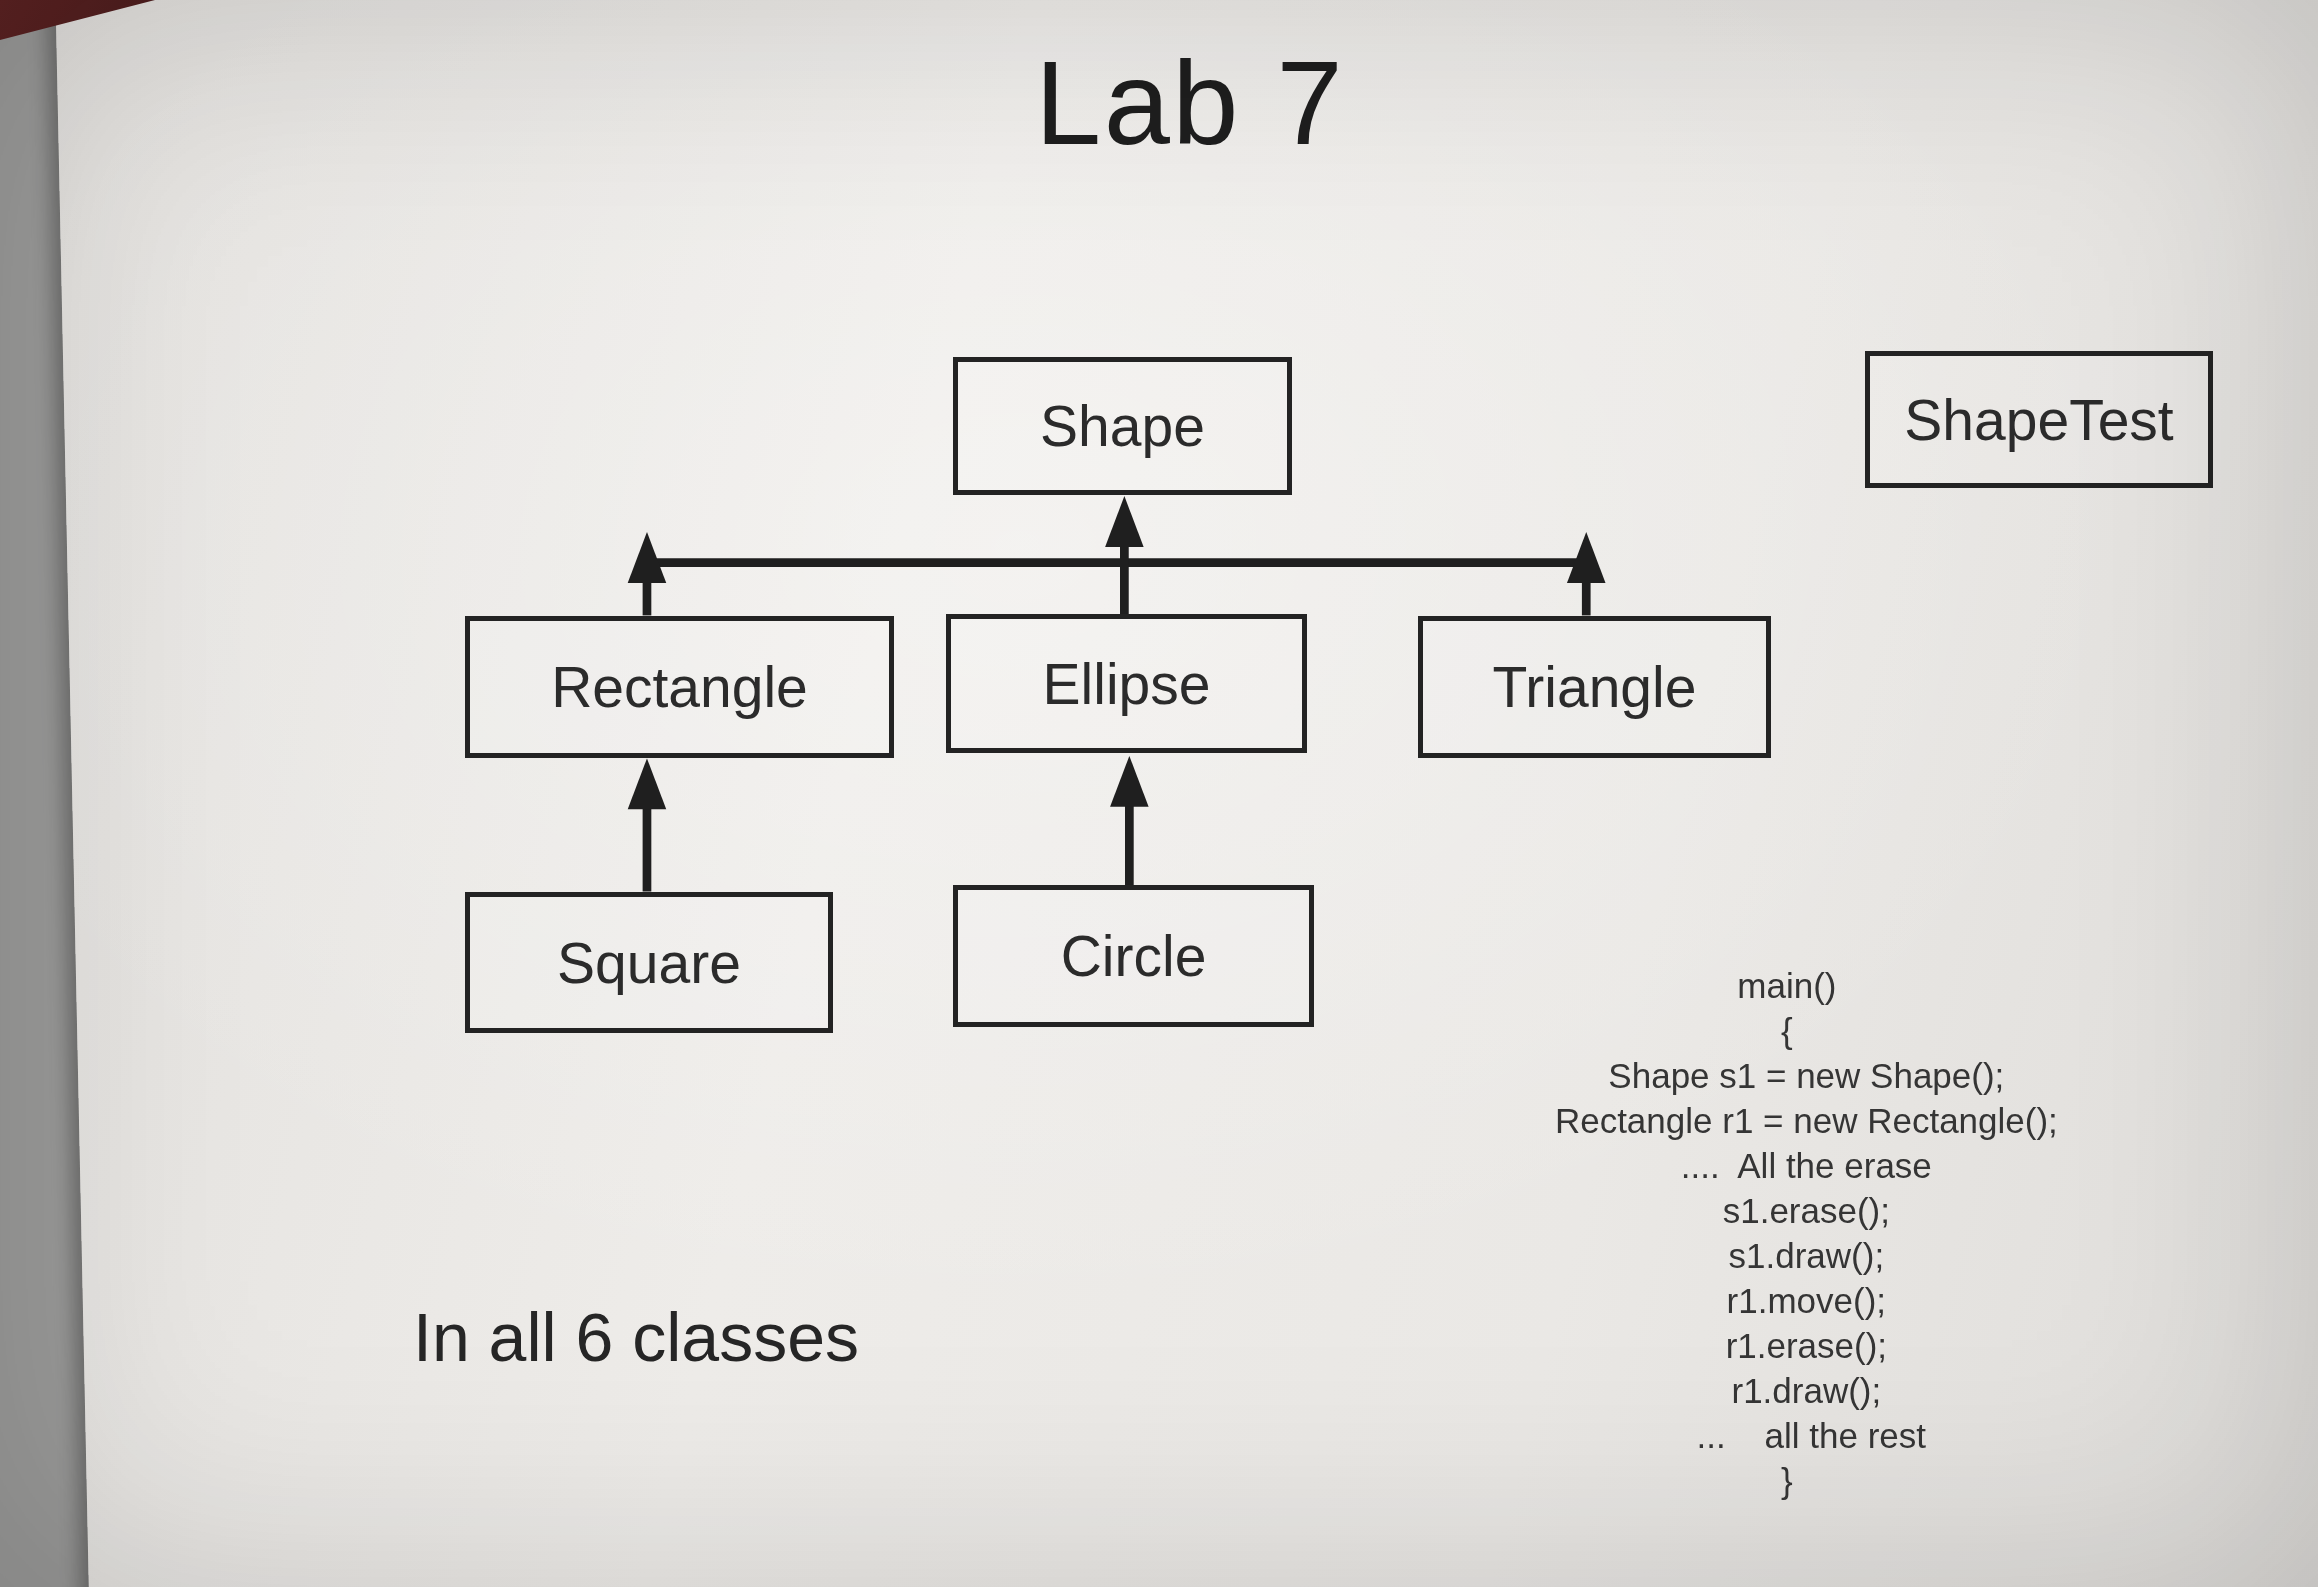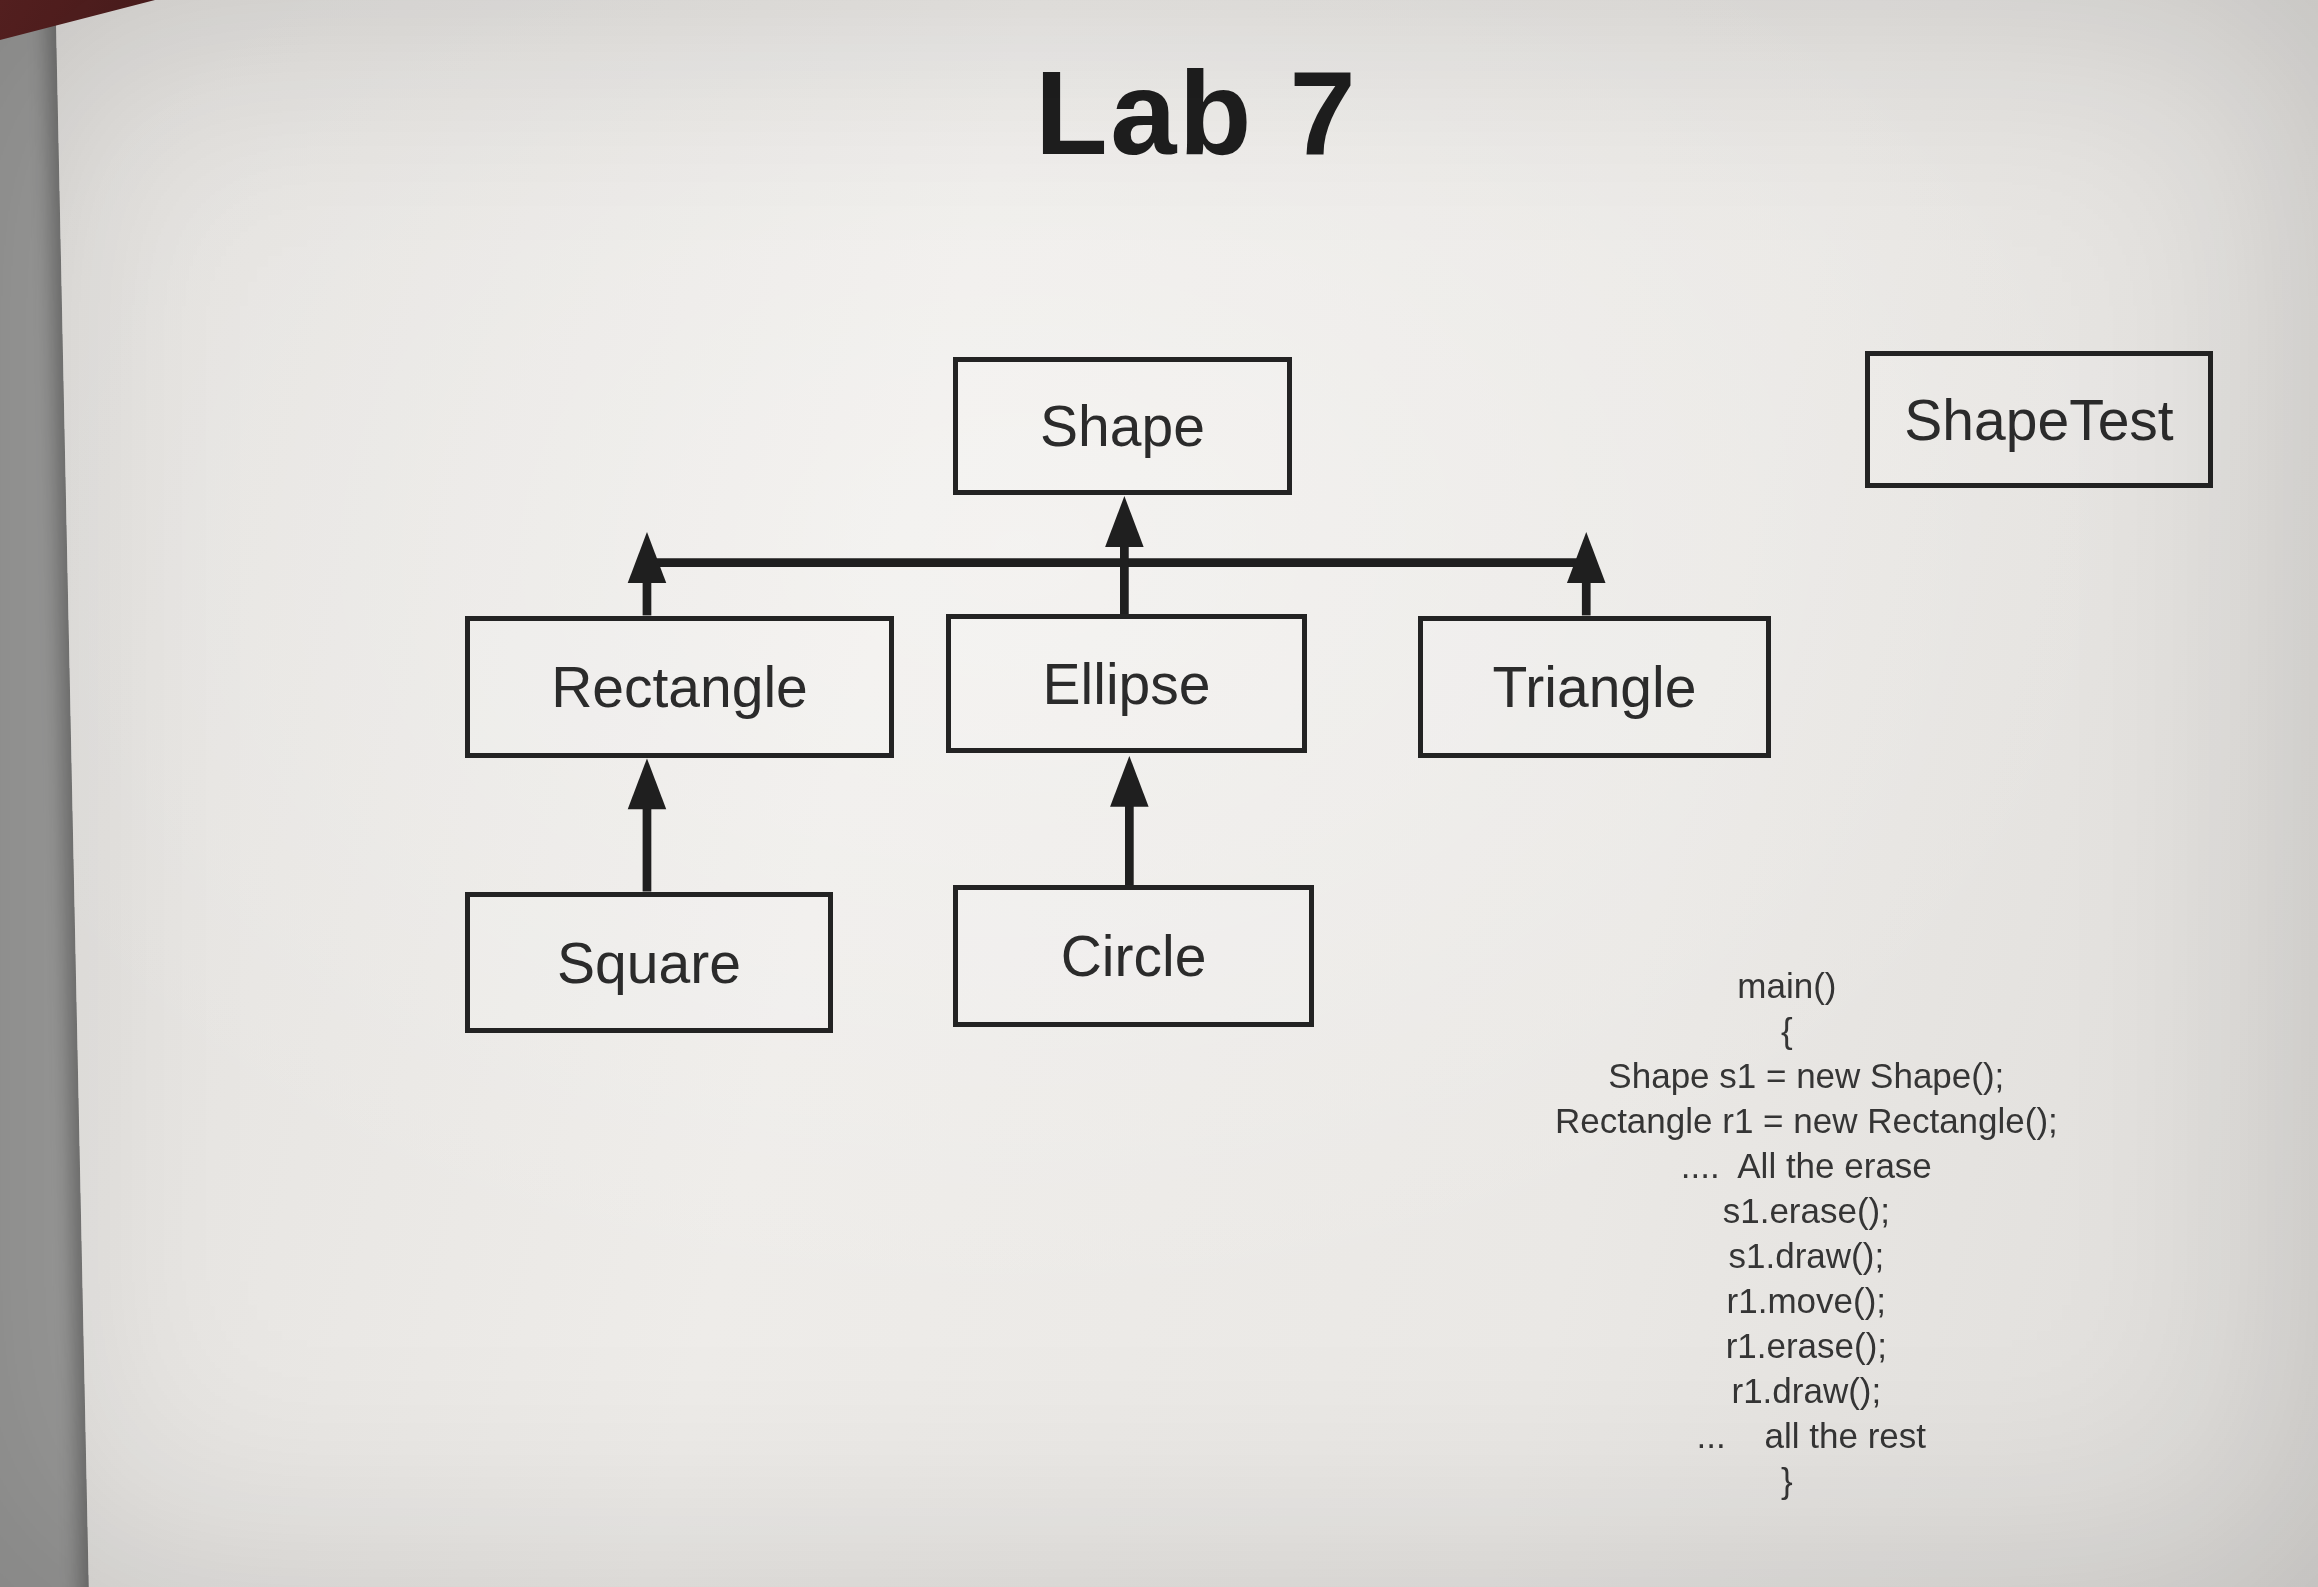--- a/index.html
+++ b/index.html
@@ -43,24 +43,24 @@
   .content {
     position: absolute;
     left: 0;
     top: 0;
     width: 2319px;
     height: 1587px;
   }
   .title {
     position: absolute;
     left: 1035px;
-    top: 44px;
+    top: 34px;
     margin: 0;
     font-size: 119px;
-    font-weight: 700;
+    font-weight: 400;
     color: #1e1e1e;
     letter-spacing: 2.5px;
   }
   .arrows {
     position: absolute;
     left: 0;
     top: 0;
   }
   .cbox {
     position: absolute;
@@ -169,20 +169,21 @@
 
     <div class="cbox" style="left:465px; top:892px; width:368px; height:141px;">
       <span class="clabel">Square</span>
     </div>
 
     <div class="cbox" style="left:953px; top:885px; width:361px; height:142px;">
       <span class="clabel">Circle</span>
     </div>
 
 
+    <div class="note">In all 6 classes</div>
 
     <div class="code">
       <div class="code-line">main()</div>
       <div class="code-line">{</div>
       <div class="code-line">    Shape s1 = new Shape();</div>
       <div class="code-line">    Rectangle r1 = new Rectangle();</div>
       <div class="code-line">    ....  All the erase</div>
       <div class="code-line">    s1.erase();</div>
       <div class="code-line">    s1.draw();</div>
       <div class="code-line">    r1.move();</div>

